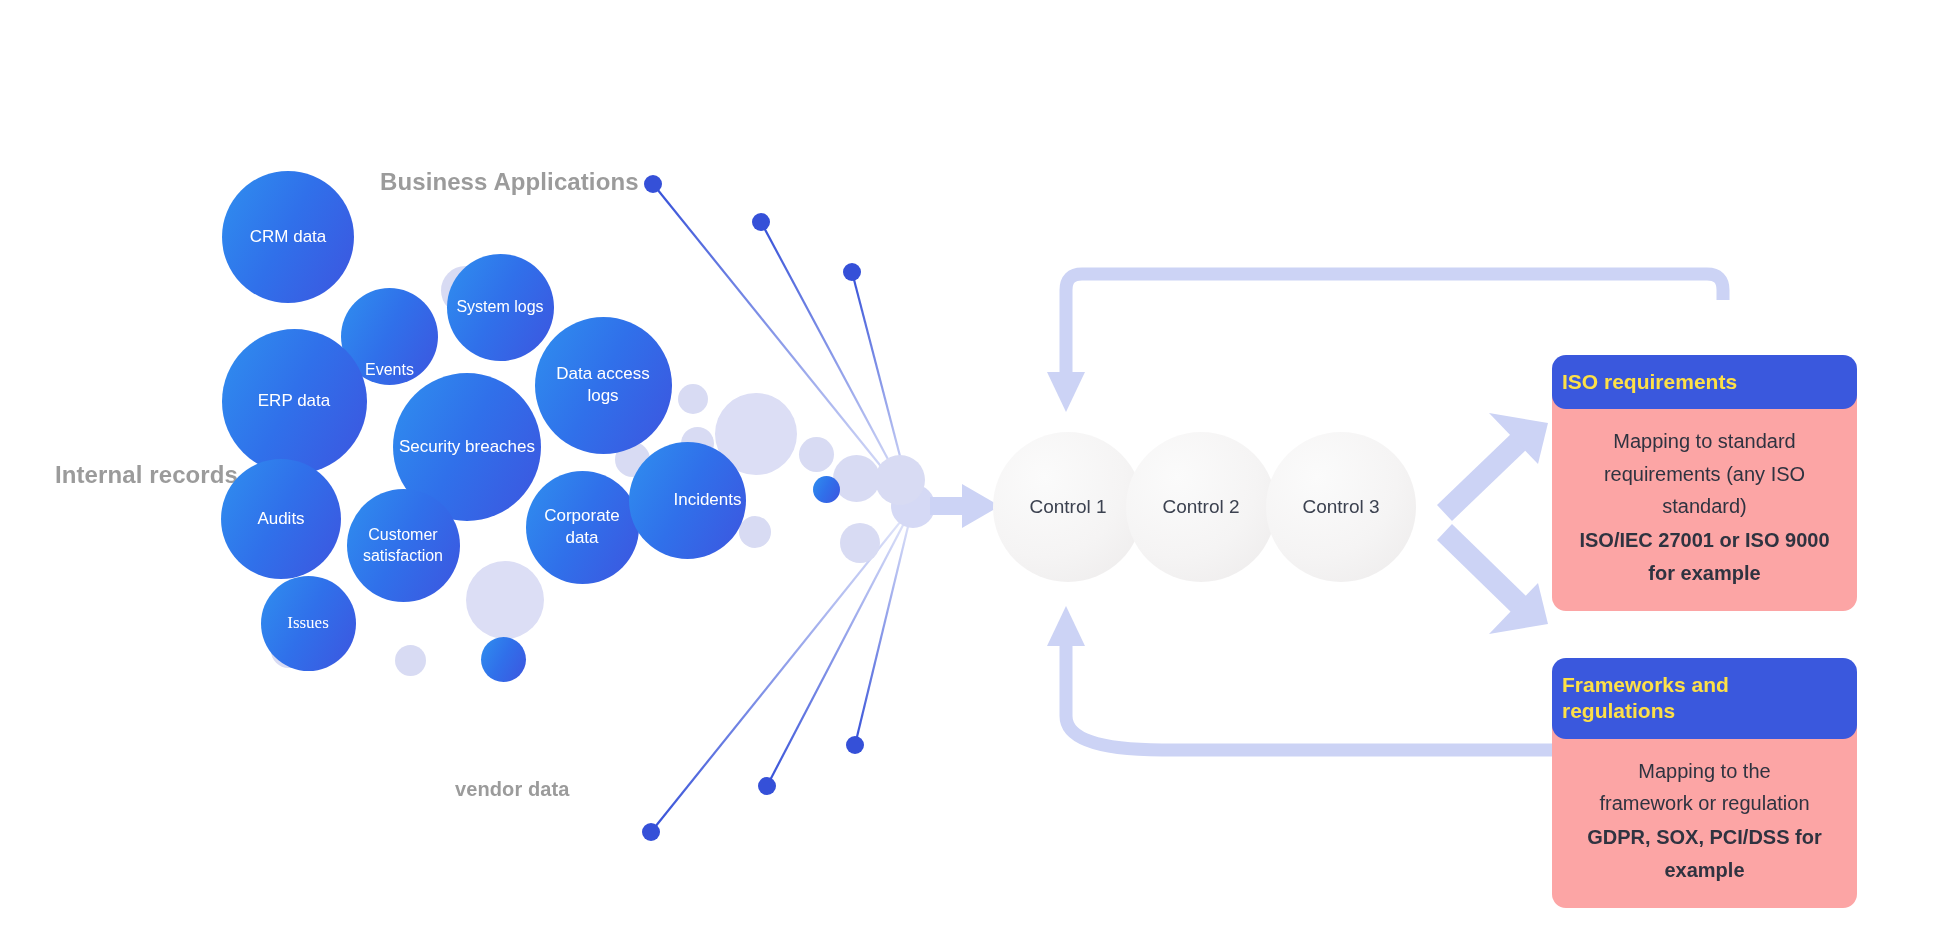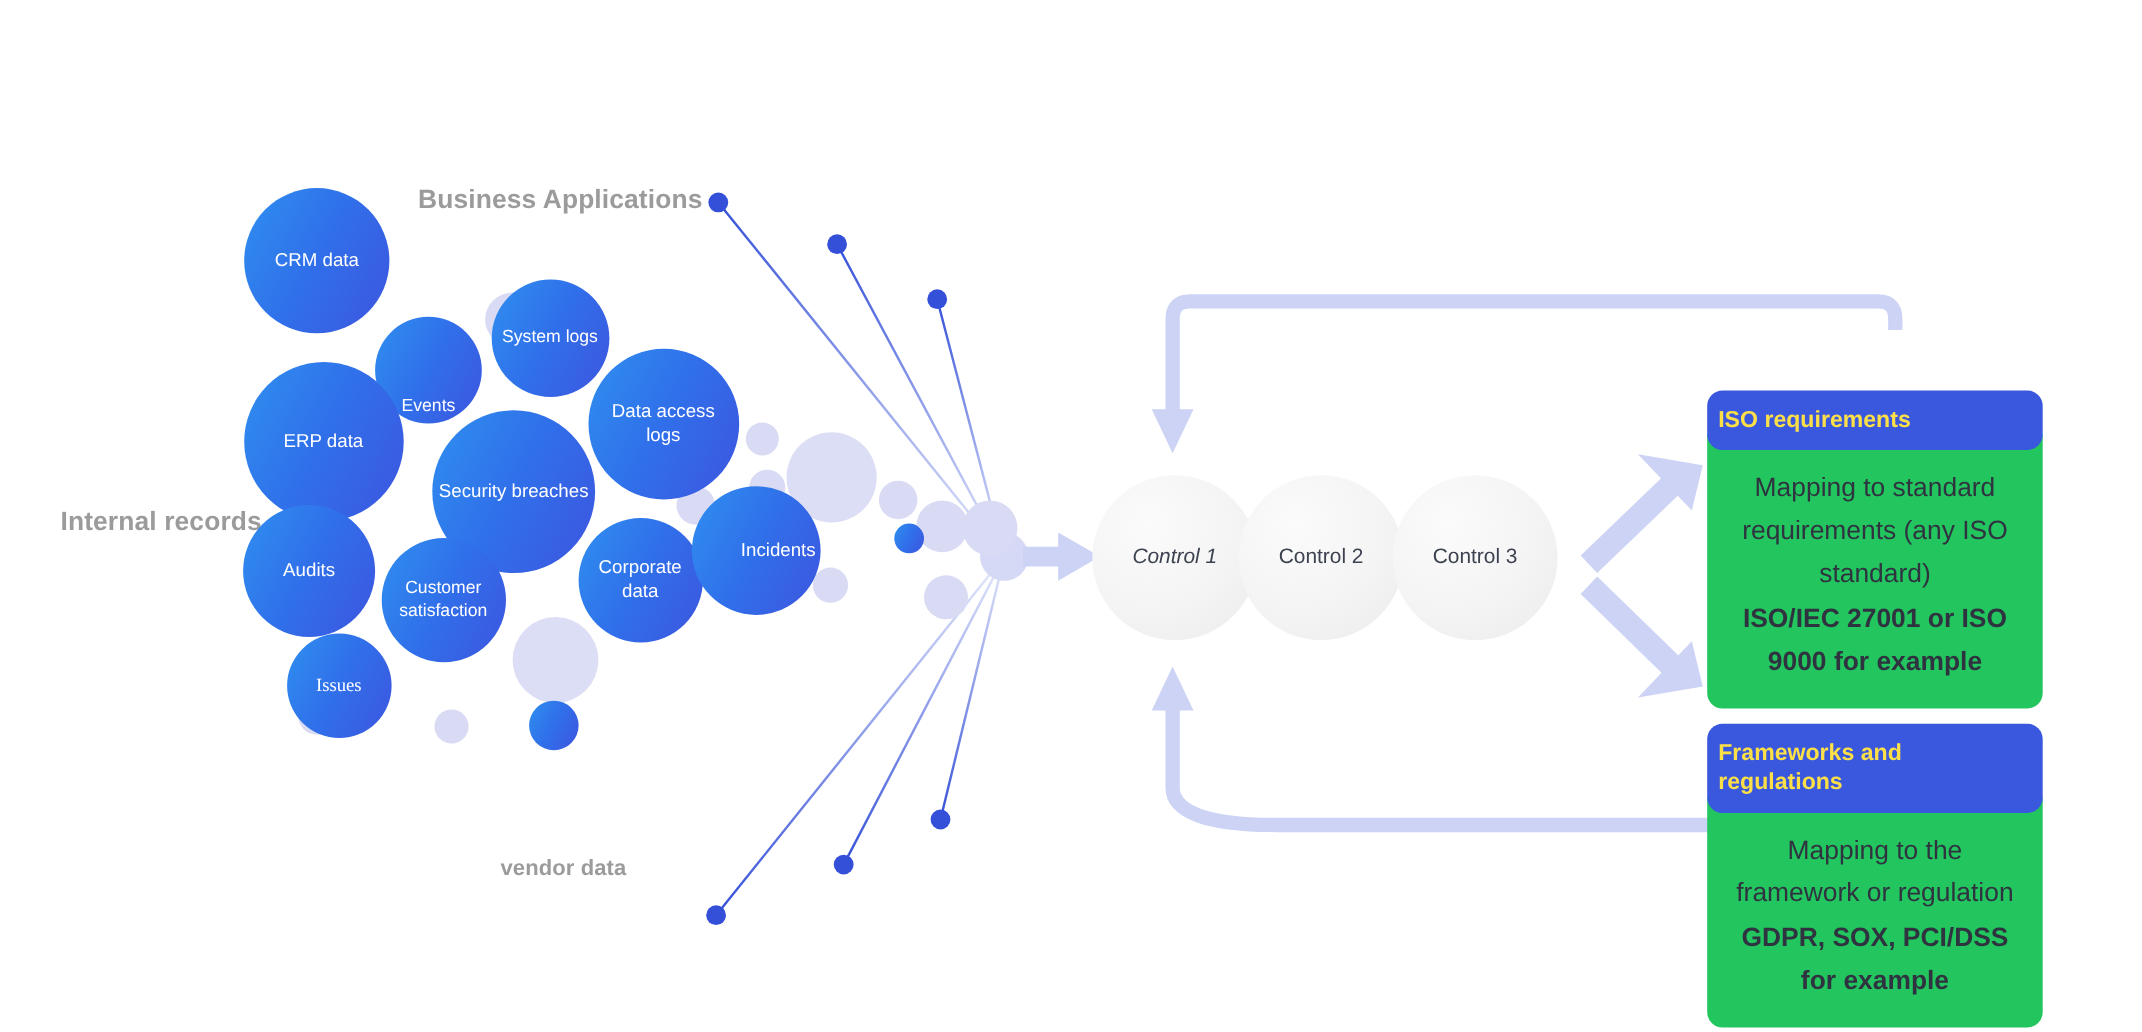--- a/index.html
+++ b/index.html
@@ -43,23 +43,23 @@
 
   
   .card{position:absolute;width:305px;}
   .card-head{
     background:#3a58dd;color:#fde047;border-radius:14px;
     font-weight:700;font-size:21px;text-align:left;
     padding:14px 10px;line-height:1.25;position:relative;z-index:2;
     box-sizing:border-box;
   }
   .card-body{
-    background:#22c55e;border-radius:0 0 14px 14px;
+    background:#fca5a5;border-radius:0 0 14px 14px;
     margin-top:-14px;padding:30px 22px 22px;
-    text-align:center;color:#2f3340;font-size:24px;line-height:1.62;
+    text-align:center;color:#2f3340;font-size:20px;line-height:1.62;
     box-sizing:border-box;
   }
   .card-body .accent{font-weight:700;display:block;margin-top:2px;}
 </style>
 </head>
 <body>
 
 <div id="stage">
 
   <svg id="svgLayer" viewBox="0 0 1947 938" xmlns="http://www.w3.org/2000/svg">
@@ -172,21 +172,21 @@
       </div>
       <div class="bubble solid" style="left: 628.5px; top: 441.5px; width: 117px; height: 117px; font-size: 17px; justify-content: flex-end;">
         <span>Incidents</span>
       </div>
       <div class="bubble solid" style="left: 260.5px; top: 575.5px; width: 95px; height: 95px; font-size: 17px; font-family: Liberation Serif, serif;">
         <span>Issues</span>
       </div>
     </div>
 
   <div id="controlLayer">
-      <div class="control" style="left: 993px; top: 432px; width: 150px; height: 150px; font-style: italic;">
+      <div class="control" style="left: 993px; top: 432px; width: 150px; height: 150px;">
         <span>Control 1</span>
       </div>
       <div class="control" style="left: 1126px; top: 432px; width: 150px; height: 150px;">
         <span>Control 2</span>
       </div>
       <div class="control" style="left: 1266px; top: 432px; width: 150px; height: 150px; text-align: center;">
         <span>Control 3</span>
       </div>
     </div>
 

